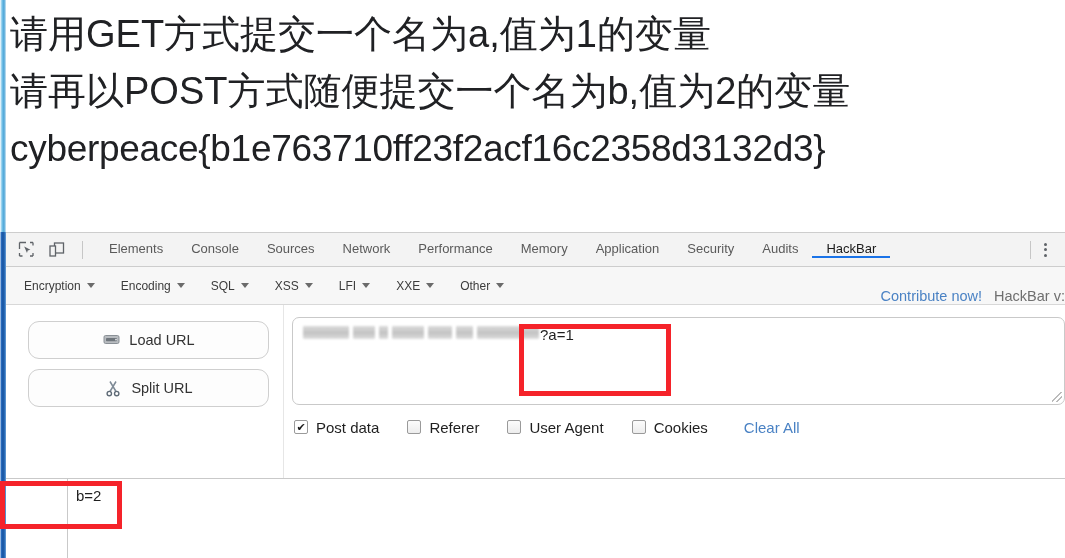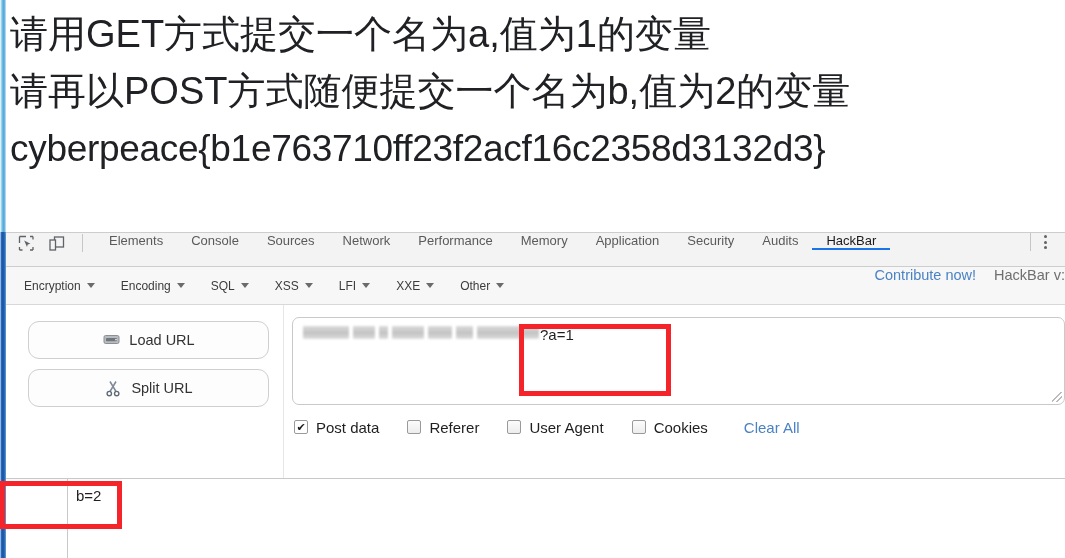--- a/index.html
+++ b/index.html
@@ -42,21 +42,21 @@
     position: absolute; left: 6px; top: 232px; right: 0; bottom: 0;
     background: #ffffff; border-top: 1px solid #cdcdcd;
     display: flex; flex-direction: column;
   }
 
   
   .dt-tabbar {
     height: 34px; min-height: 34px;
     background: #f3f3f3;
     border-bottom: 1px solid #cdcdcd;
-    display: flex; align-items: flex-start; position: relative;
+    display: flex; align-items: center; position: relative;
   }
   .dt-toolicons { display: flex; align-items: center; padding: 0 6px 0 10px; gap: 10px; }
   .dt-icon-btn {
     width: 20px; height: 20px; display: flex; align-items: center; justify-content: center;
     cursor: pointer;
   }
   .dt-divider { width: 1px; height: 18px; background: #c6c6c6; align-self: center; margin: 0 6px; }
   .dt-tabs { display: flex; align-items: stretch; flex: 1; }
   .dt-tab {
     display: flex; align-items: center; padding: 0 14px;
@@ -81,24 +81,24 @@
   .hb-menu {
     font-size: 12px; color: #3c3c3c; margin-right: 26px;
     display: flex; align-items: center; gap: 6px; cursor: pointer; white-space: nowrap;
   }
   .caret {
     width: 0; height: 0; border-left: 4px solid transparent; border-right: 4px solid transparent;
     border-top: 5px solid #6b6b6b; display: inline-block;
   }
   .hb-right {
     position: absolute; right: 0; top: 0; height: 100%;
-    display: flex; align-items: flex-start; font-size: 14.5px; white-space: nowrap;
+    display: flex; align-items: flex-end; font-size: 14.5px; white-space: nowrap;
   }
   .hb-contrib { color: #4a82c4; cursor: pointer; }
-  .hb-version { color: #6f6f6f; margin-left: 18px; }
+  .hb-version { color: #6f6f6f; margin-left: 12px; }
 
   
   .hb-body { flex: 1; display: flex; background: #ffffff; position: relative; }
 
   .hb-left {
     width: 278px; min-width: 278px; padding: 16px 14px 0 22px;
     display: flex; flex-direction: column; gap: 10px;
     border-right: 1px solid #e6e6e6;
   }
   .hb-btn {

